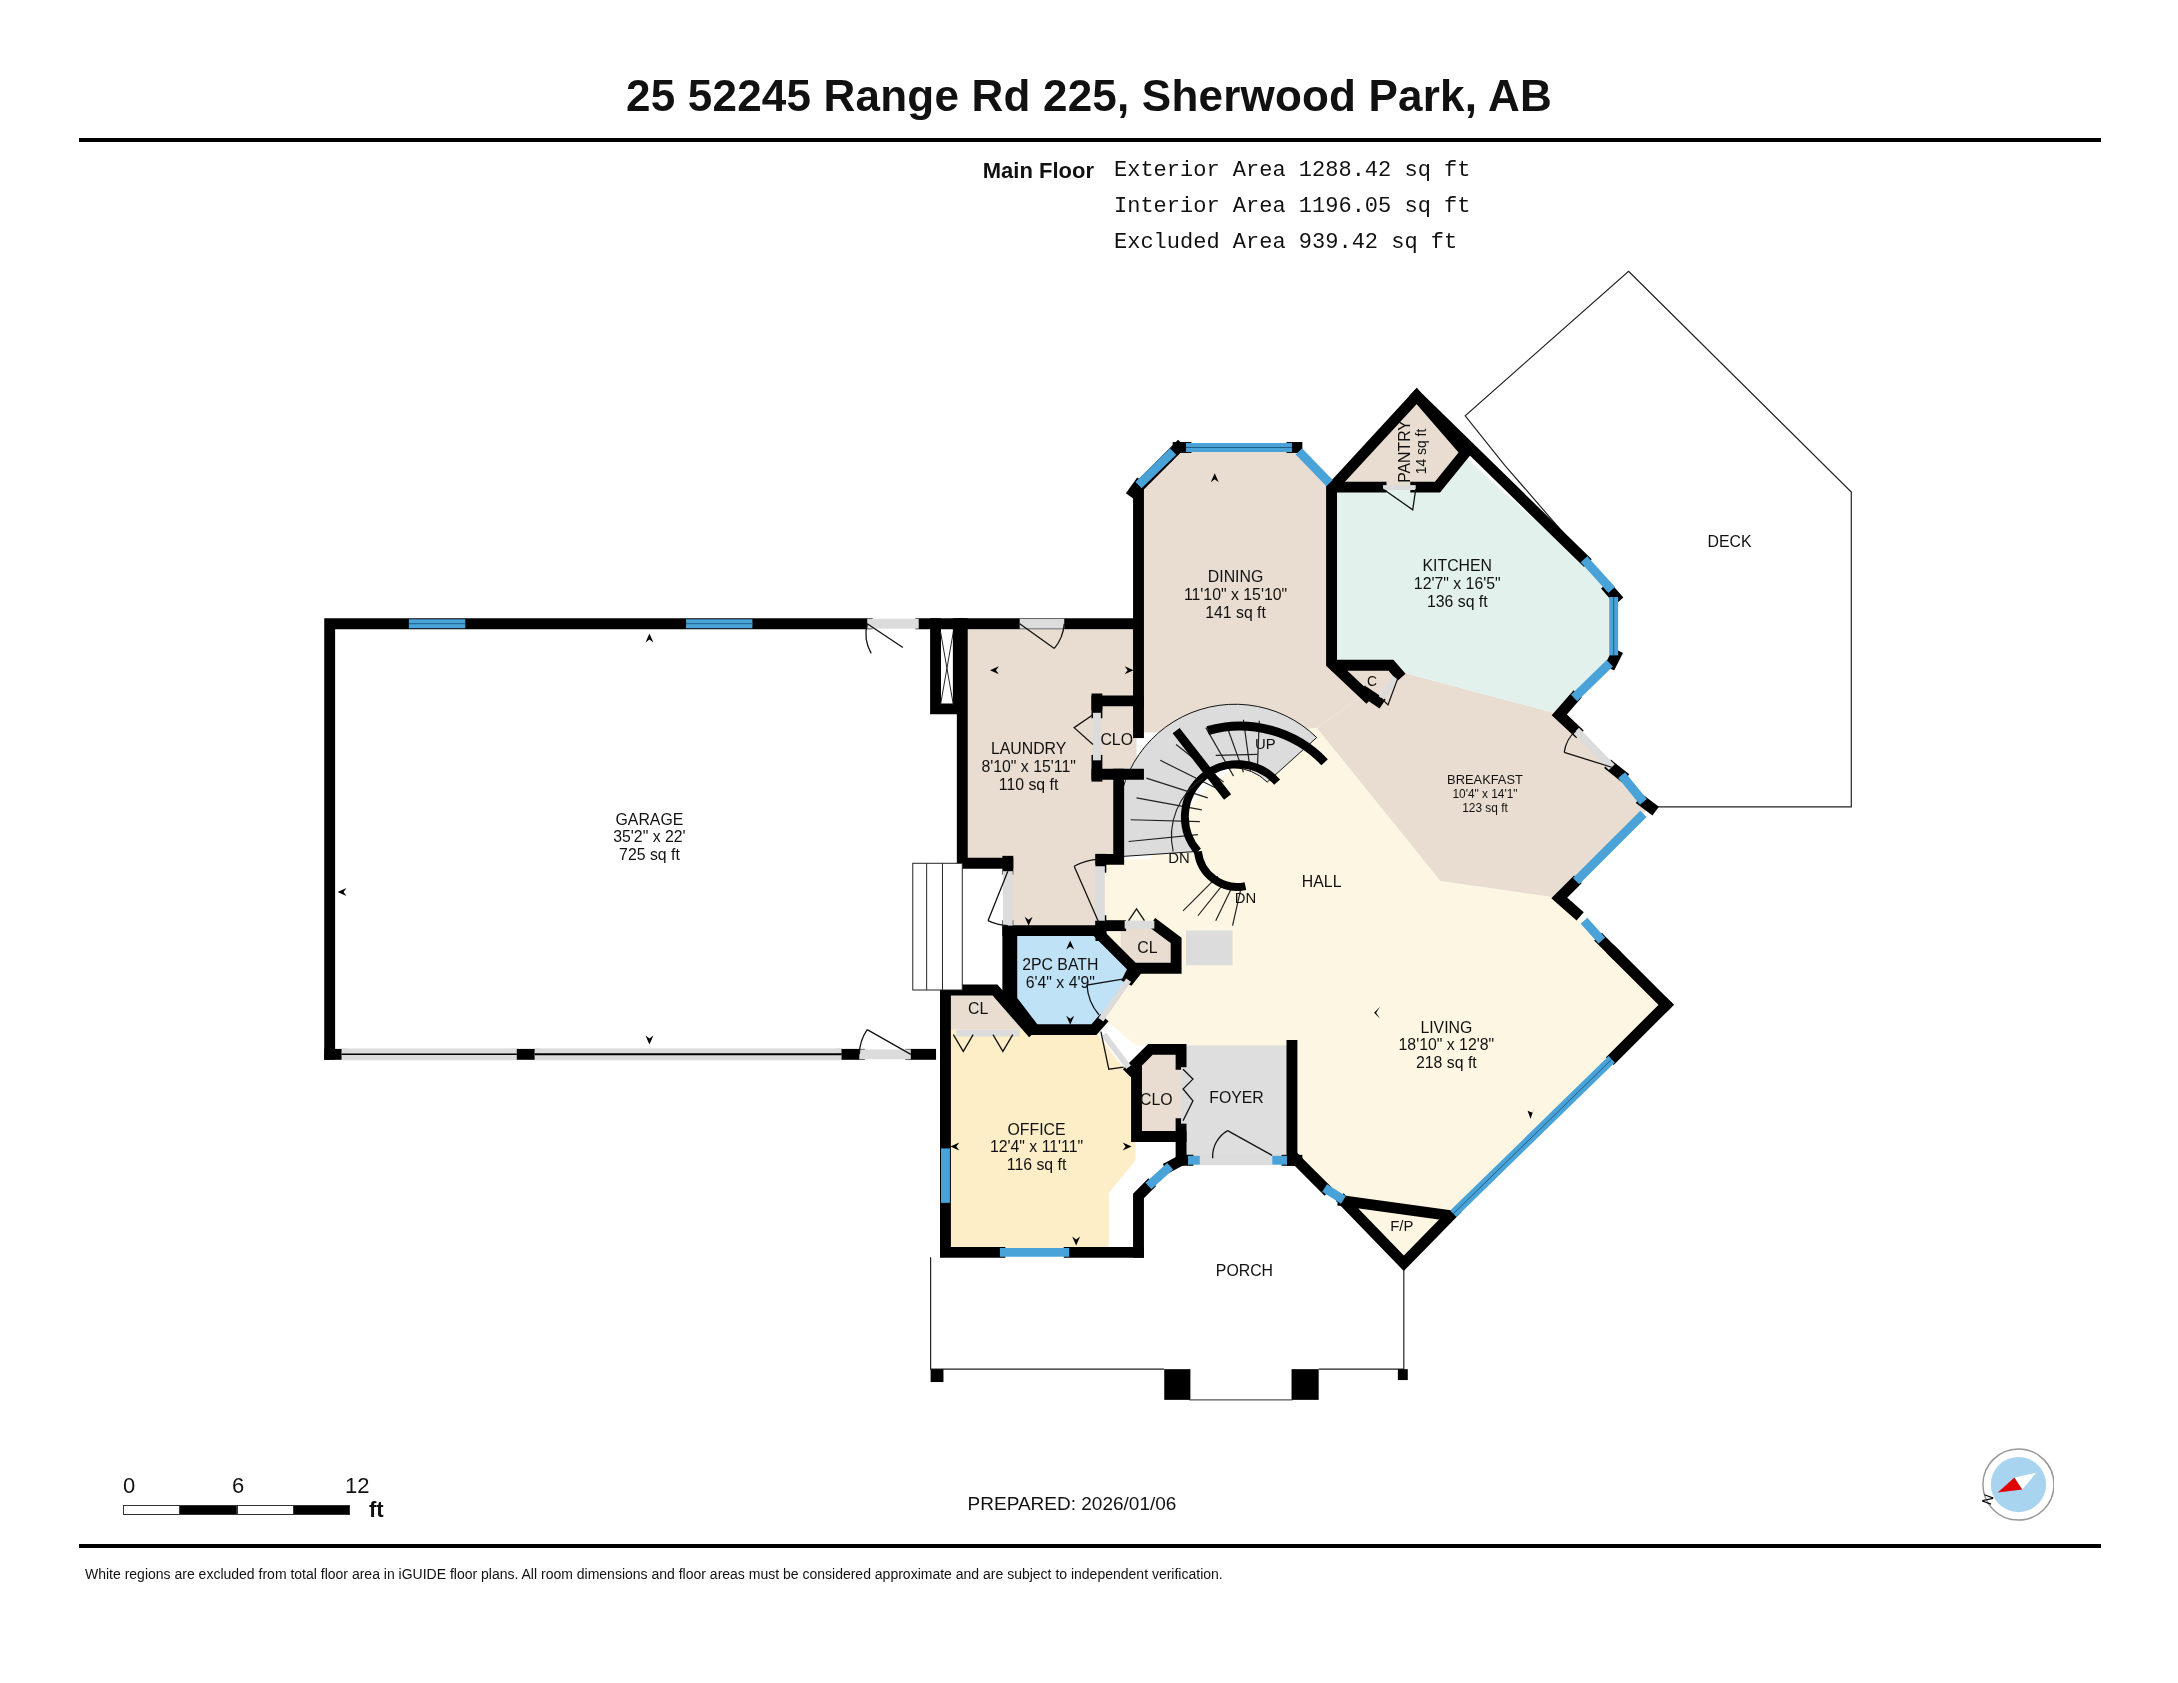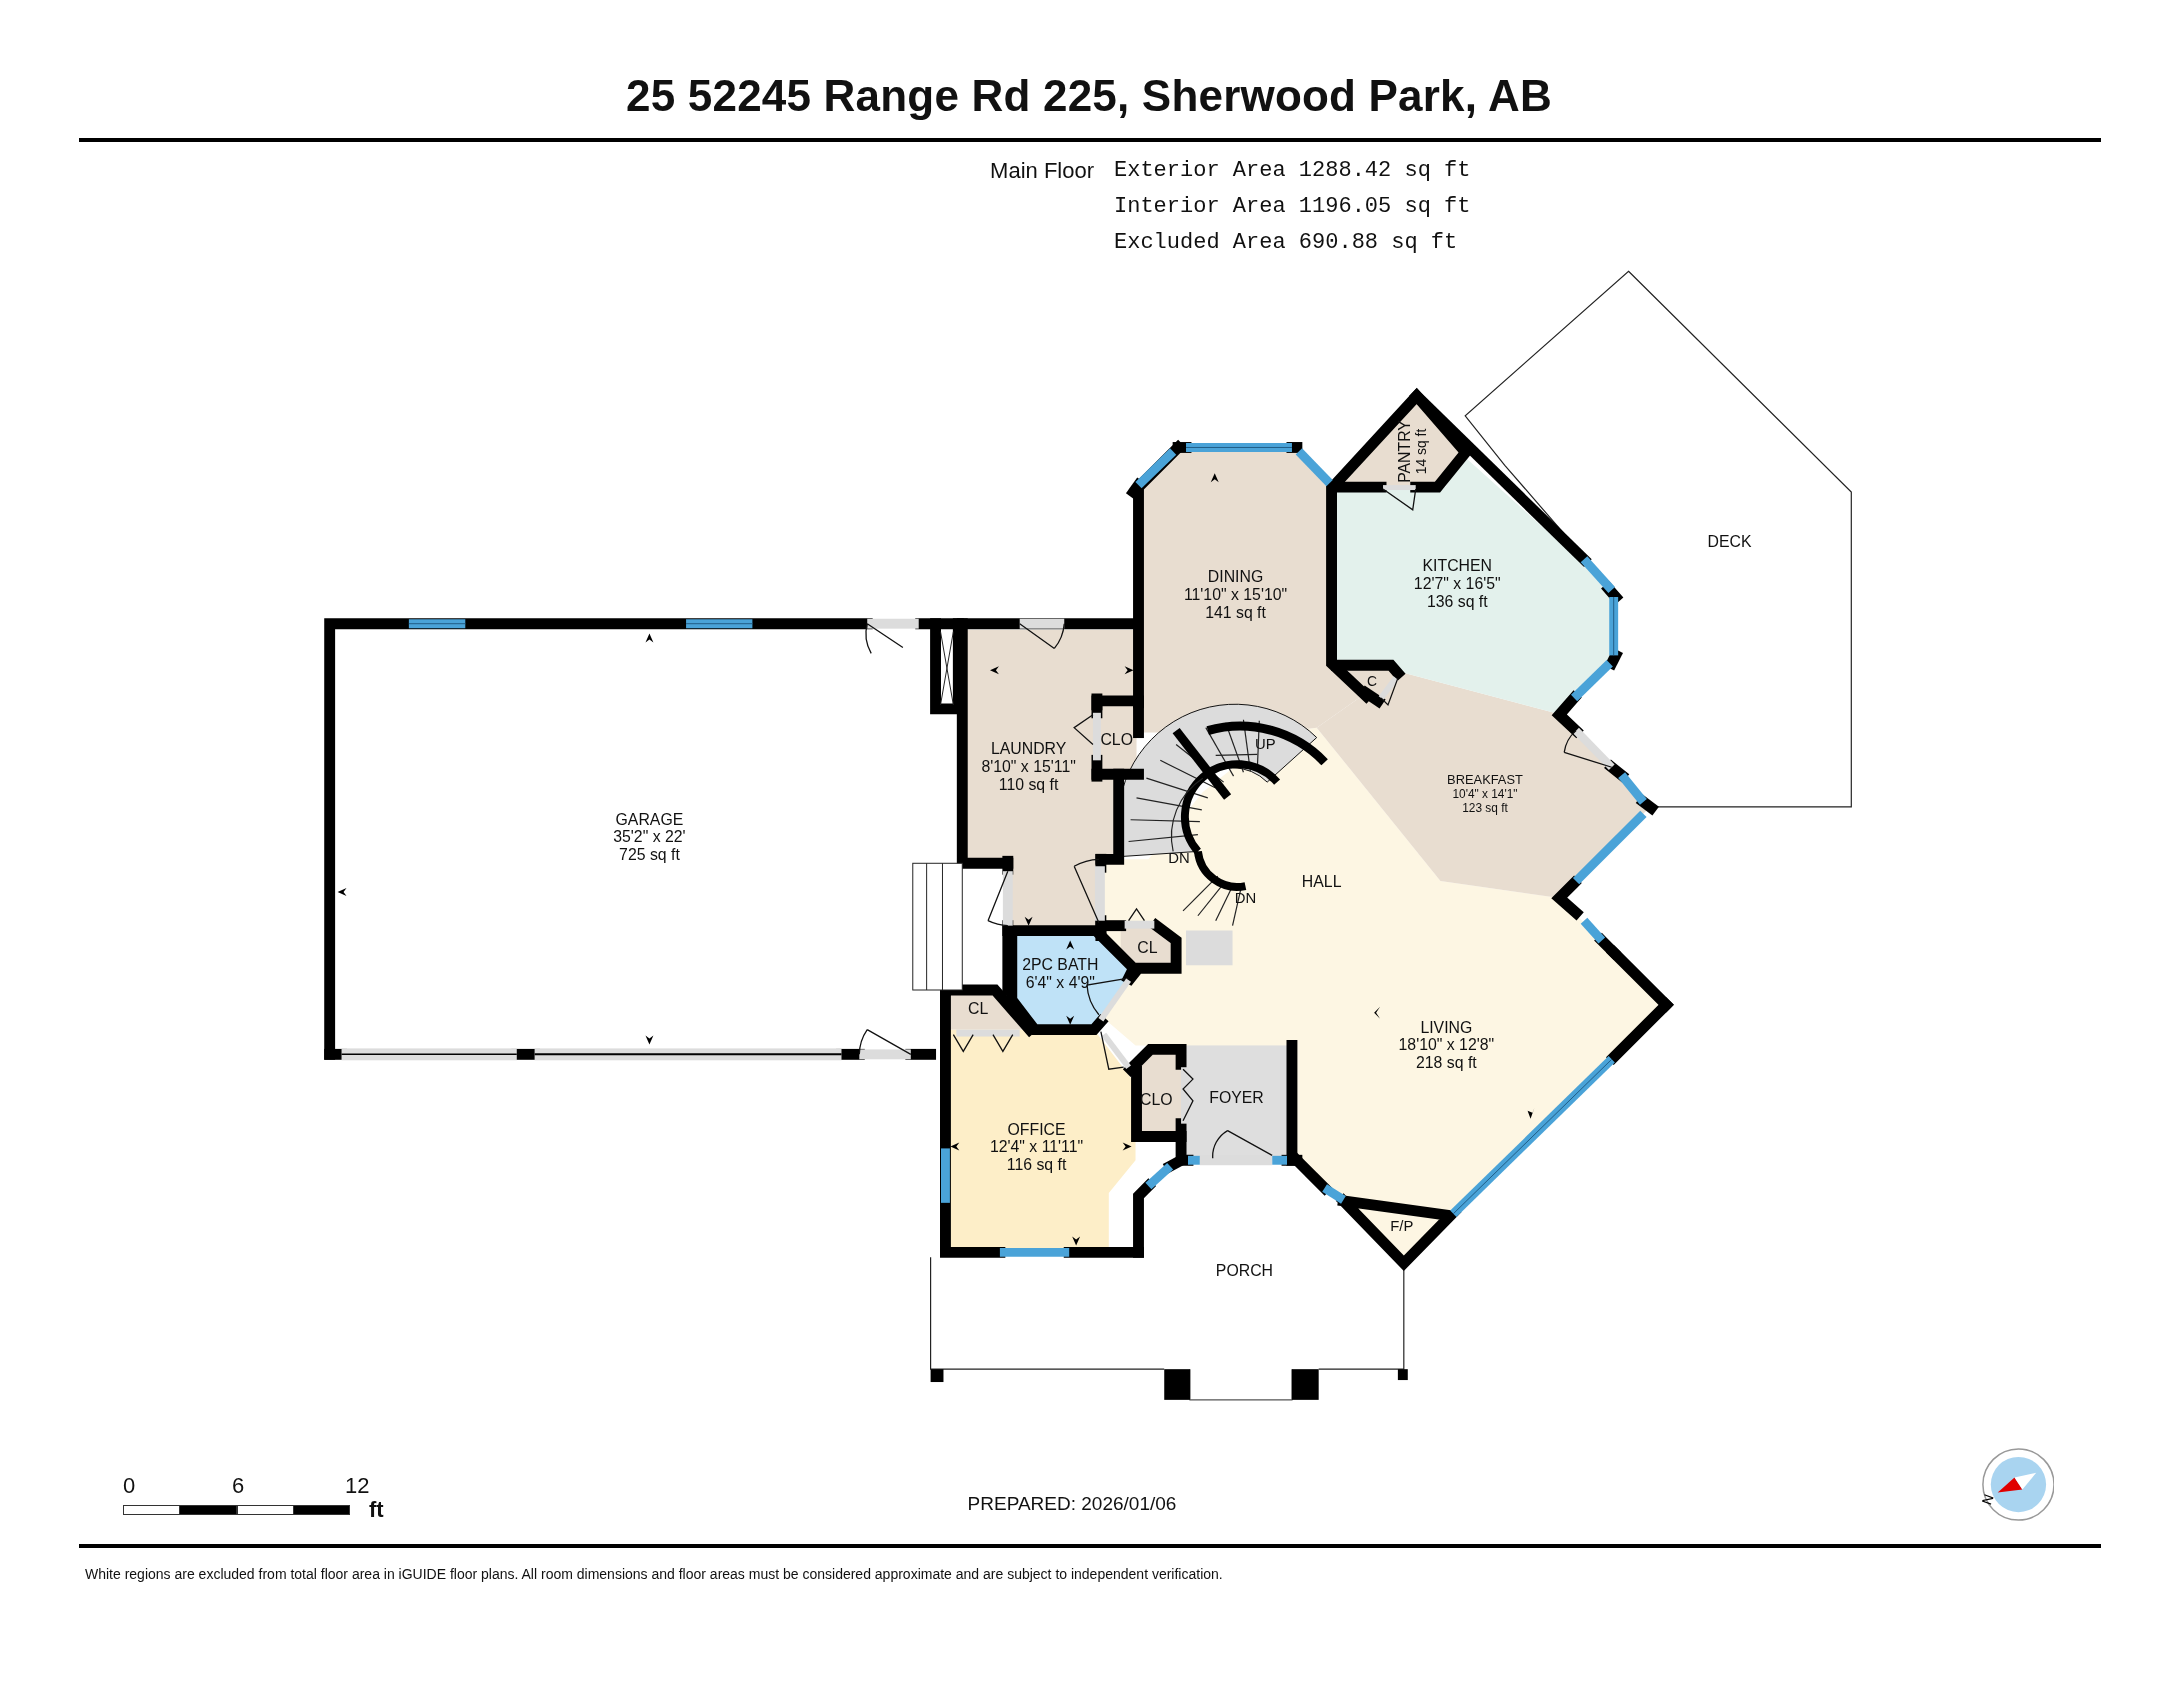--- a/index.html
+++ b/index.html
@@ -4,21 +4,21 @@
 <style>
   html, body { margin:0; padding:0; background:#ffffff; }
   body { width:2178px; height:1683px; position:relative; overflow:hidden;
          font-family:"Liberation Sans", sans-serif; color:#111; }
   .title { position:absolute; left:0; top:71px; width:2178px; text-align:center;
            font-size:44px; font-weight:bold; letter-spacing:0.2px; }
   .rule { position:absolute; left:79px; width:2022px; height:4px; background:#000; }
   .rule.top { top:138px; }
   .rule.bottom { top:1544px; }
   .areas { position:absolute; left:975px; top:153px; font-size:22px; line-height:36px; }
-  .areas .floor { position:absolute; left:0; top:0; width:119px; text-align:right; font-weight:normal; }
+  .areas .floor { position:absolute; left:0; top:0; width:119px; text-align:right; font-weight:bold; }
   .areas .vals { position:absolute; left:139px; top:0; white-space:nowrap;font-family:Liberation Mono, monospace; }
   svg.plan { position:absolute; left:0; top:0; }
   .rlabel { font-family:"Liberation Sans", sans-serif; fill:#111; text-anchor:middle; }
   .scale { position:absolute; left:123px; top:1473px; }
   .scale .tick { position:absolute; top:0; font-size:22px; }
   .scale .bar { position:absolute; top:32px; height:10px; border:1px solid #333; box-sizing:border-box; }
   .scale .unit { position:absolute; left:246px; top:24px; font-size:22px;font-weight:bold; }
   .prepared { position:absolute; left:0; width:2146px; text-align:center; top:1493px; font-size:19px; }
   .prepared span { position:relative; left:-1px; }
   .disclaimer { position:absolute; left:85px; top:1566px; font-size:14px; white-space:nowrap; }
@@ -28,21 +28,21 @@
 <body>
 
 <div class="title">25 52245 Range Rd 225, Sherwood Park, AB</div>
 <div class="rule top"></div>
 
 <div class="areas">
   <div class="floor">Main Floor</div>
   <div class="vals">
     <div>Exterior Area 1288.42 sq ft</div>
     <div>Interior Area 1196.05 sq ft</div>
-    <div>Excluded Area 690.88 sq ft</div>
+    <div>Excluded Area 939.42 sq ft</div>
   </div>
 </div>
 
 <svg class="plan" width="2178" height="1683" viewBox="0 0 2200 1700">
 
   <polygon points="1645,274 1870,497 1870,815 1667,815 1575,722 1630,667 1630,597 1520,470 1480,420" fill="#ffffff" stroke="#222" stroke-width="1.2"></polygon>
 
   <polyline points="940,1270 940,1383 1176,1383" fill="none" stroke="#222" stroke-width="1.2"></polyline>
   <polyline points="1202,1383 1202,1414 1305,1414 1305,1383" fill="none" stroke="#555" stroke-width="1.2"></polyline>
   <polyline points="1332,1383 1418,1383 1418,1278" fill="none" stroke="#222" stroke-width="1.2"></polyline>

